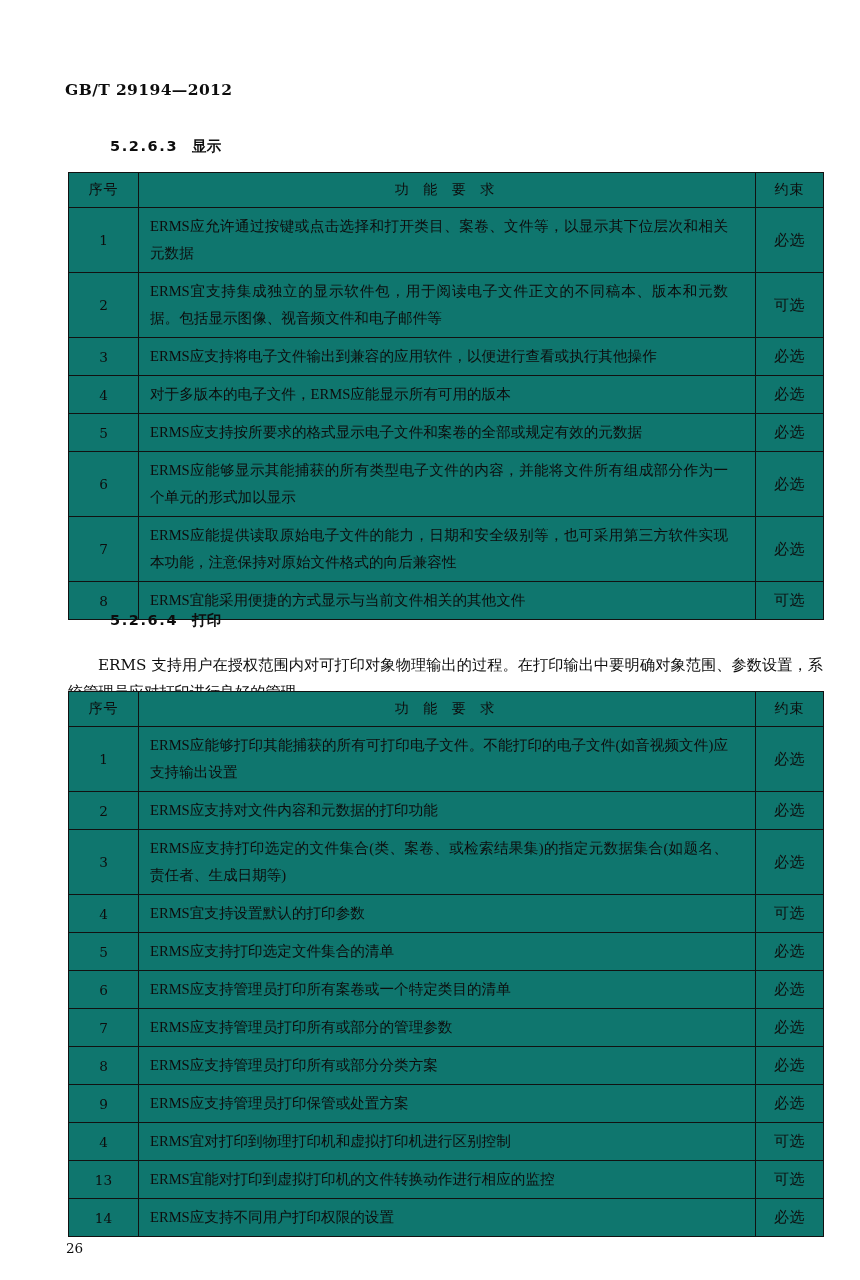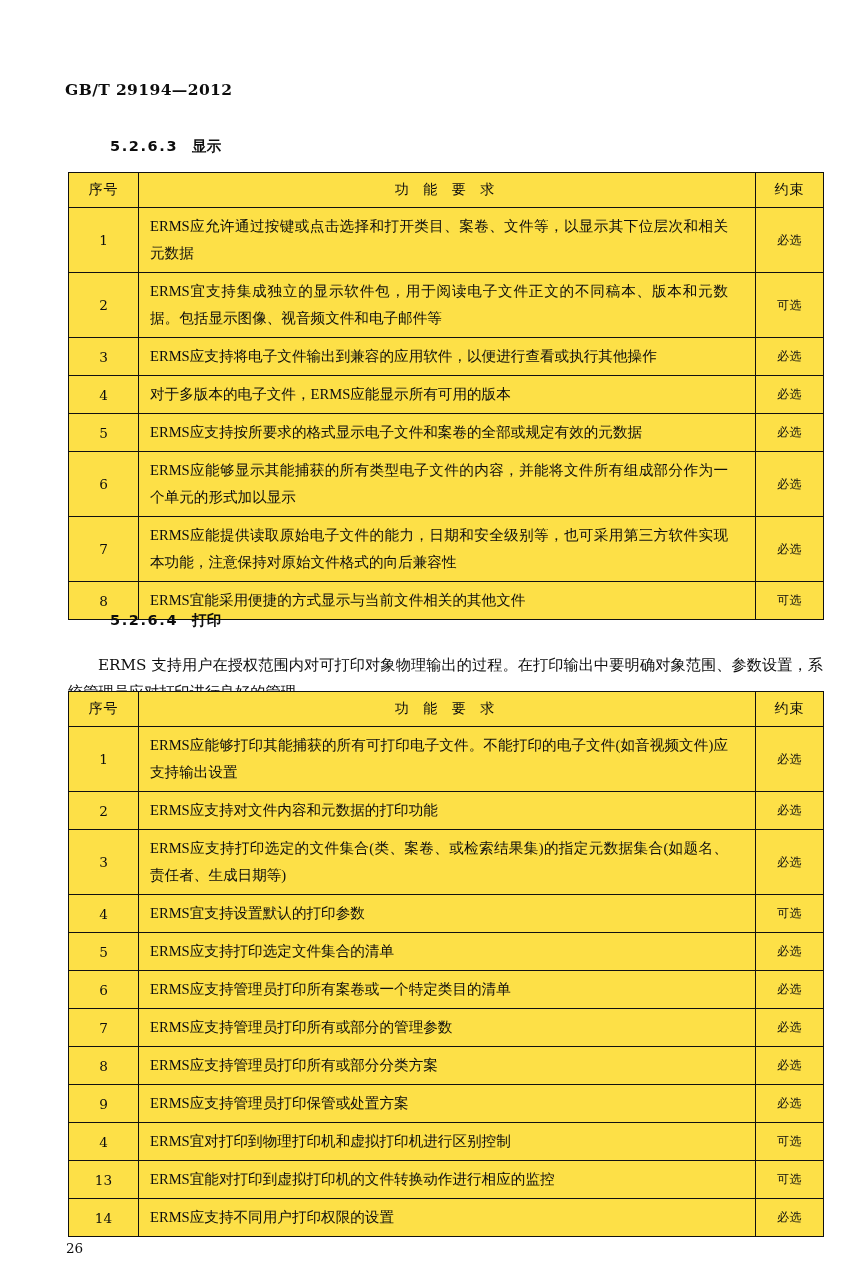--- a/index.html
+++ b/index.html
@@ -63,21 +63,21 @@
     font-family: "DejaVu Serif", "Liberation Serif", serif;
   }
 
   
   .req-table {
     position: absolute;
     left: 56px;
     width: 755px;
     border-collapse: collapse;
     table-layout: fixed;
-    background: #fde047;
+    background: #0f766e;
   }
   #table-display { top: 172px; }
   #table-print   { top: 691px; }
 
   .req-table col.c-idx { width: 70px; }
   .req-table col.c-req { width: 617px; }
   .req-table col.c-cst { width: 68px; }
 
   .req-table th,
   .req-table td {
@@ -105,21 +105,21 @@
   .req-table td.req {
     text-align: justify;
     text-justify: inter-character;
     padding: 5px 27px 5px 11px;
     line-height: 27px;
     font-family: Liberation Serif, serif;
   }
   .req-table td.cst {
     text-align: center;
     font-family: "DejaVu Sans", "Liberation Sans", sans-serif;
-    font-size: 12px;
+    font-size: 15px;
     letter-spacing: 0.5px;
   }
 
   .req-table tr.one-line td { height: 35px; }
   .req-table tr.two-line td { height: 62px; }
 
   
   .folio {
     position: absolute;
     left: 54px;

